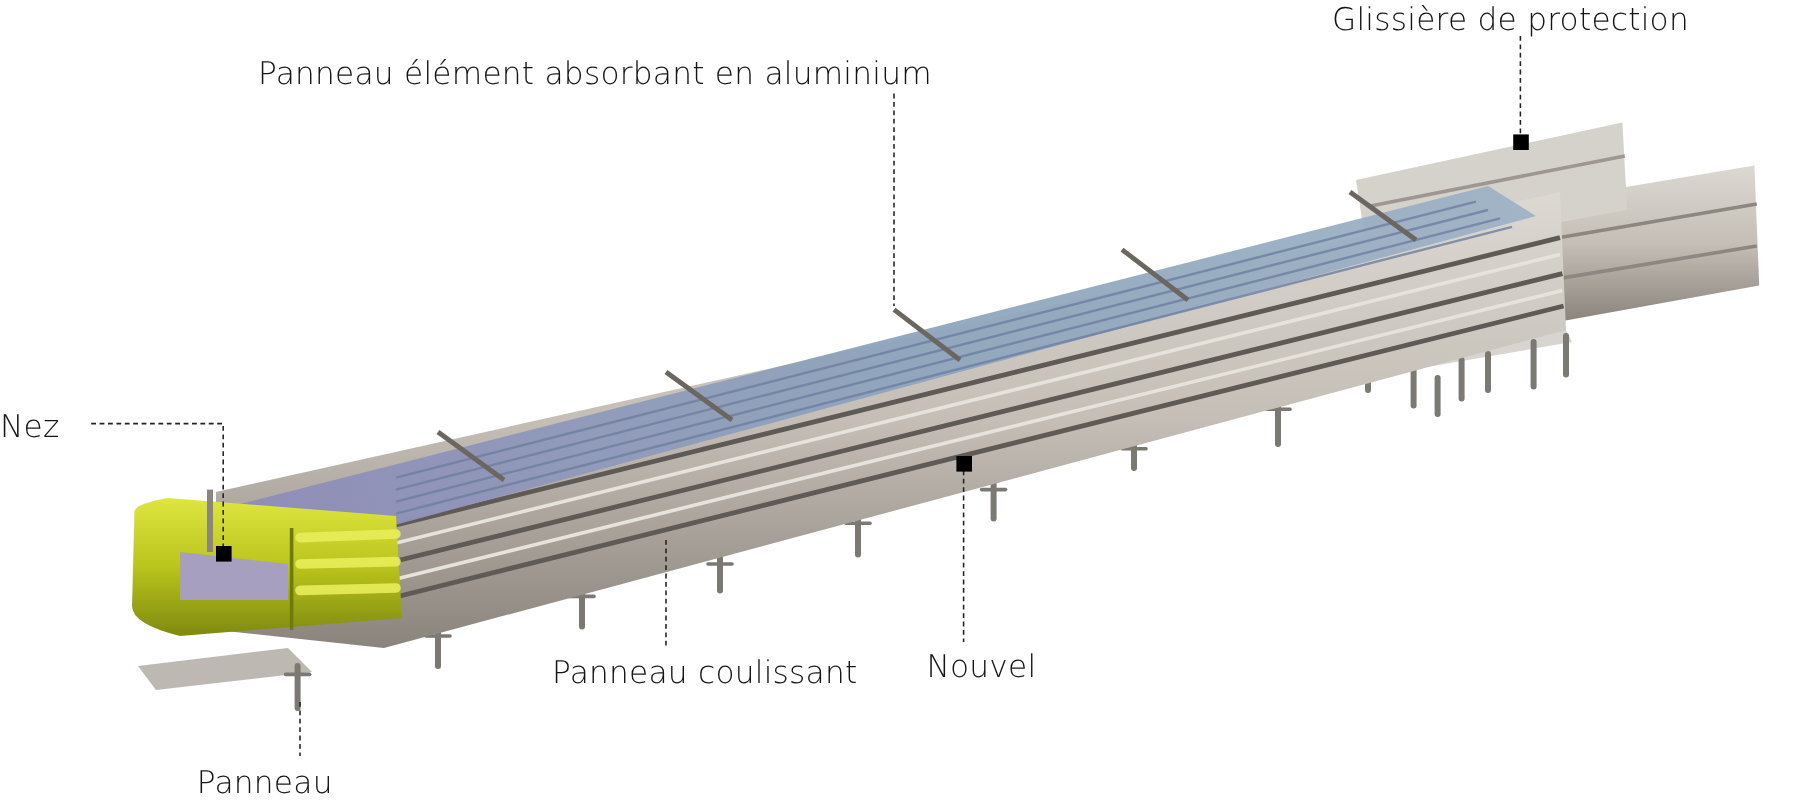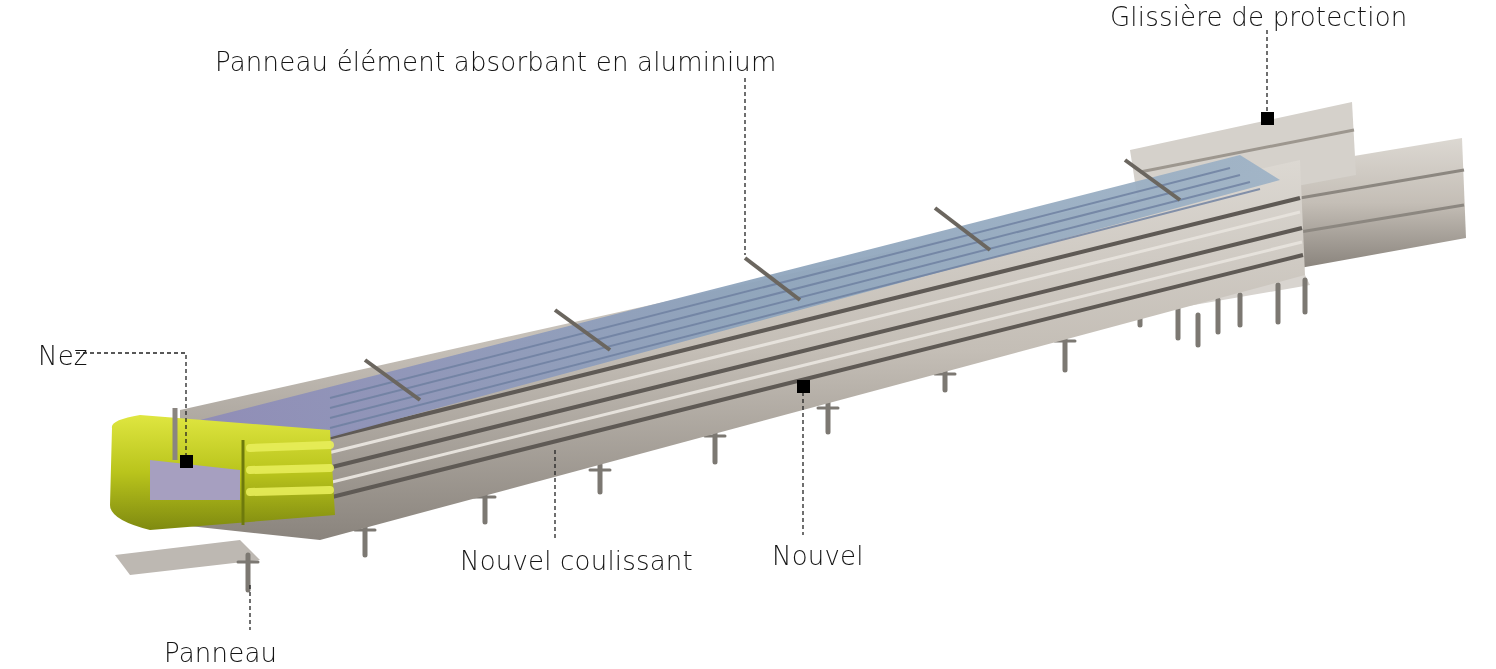--- a/index.html
+++ b/index.html
@@ -124,17 +124,17 @@
 
     <g fill="#000">
       <rect x="1261" y="112" width="13" height="13"></rect>
       <rect x="180" y="455" width="13" height="13"></rect>
       <rect x="797" y="380" width="13" height="13"></rect>
     </g>
   </svg>
 
   <div class="label" style="left:1110px; top:4px;">Glissière de protection</div>
   <div class="label" style="left:215px; top:49px;">Panneau élément absorbant en aluminium</div>
-  <div class="label" style="left:0px; top:343px;padding-left:38px;">Nez</div>
-  <div class="label" style="left:460px; top:548px;">Nouvel coulissant</div>
+  <div class="label" style="left:0px; top:343px;">Nez</div>
+  <div class="label" style="left:460px; top:548px;">Panneau coulissant</div>
   <div class="label" style="left:772px; top:543px;">Nouvel</div>
   <div class="label" style="left:164px; top:640px;">Panneau</div>
 </div>
 
 </body></html>

